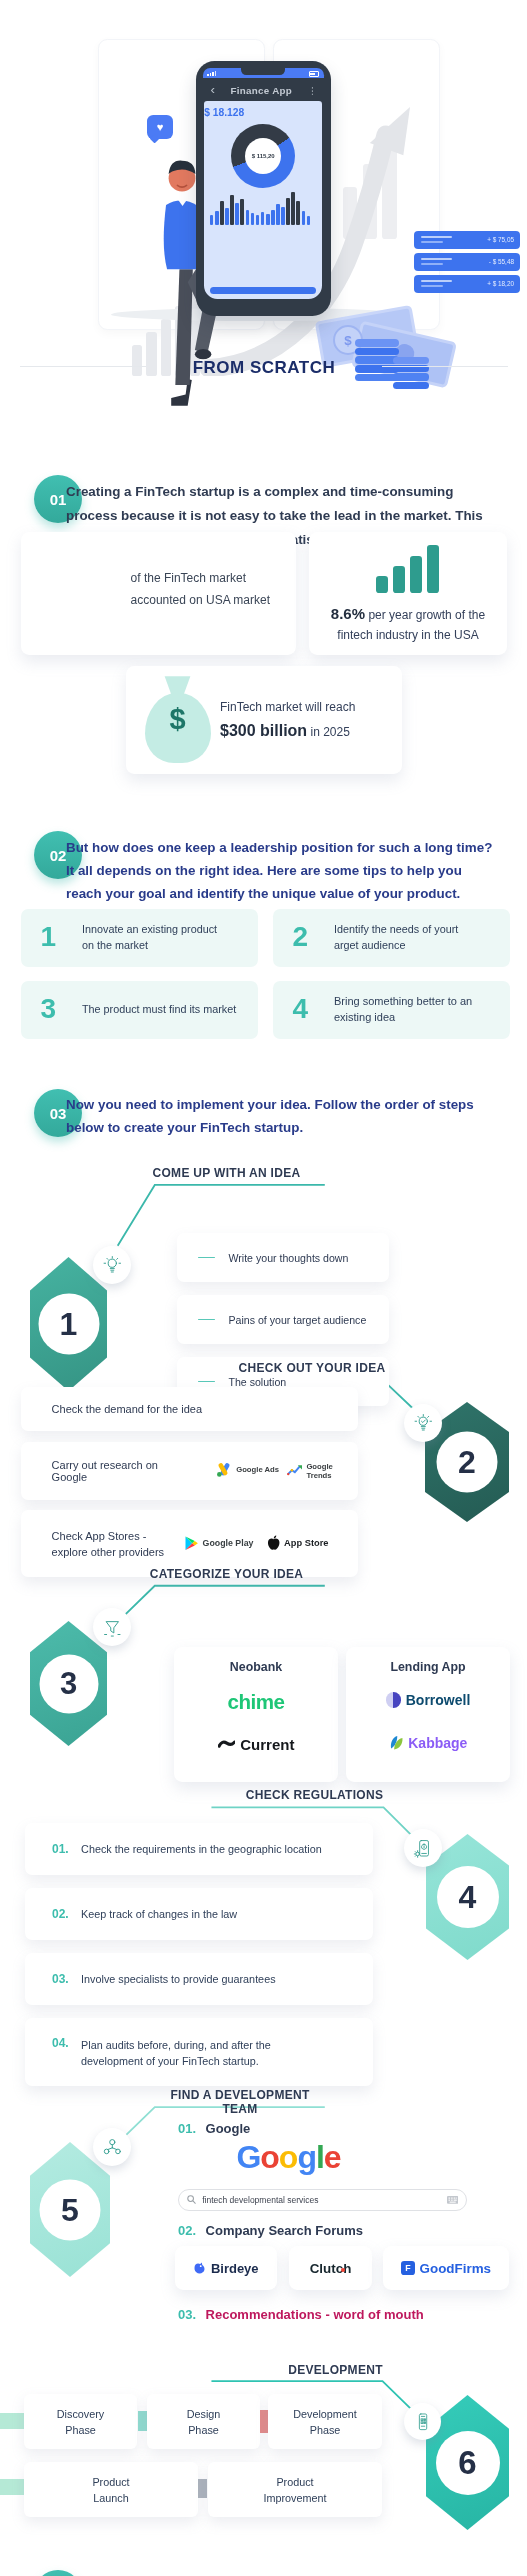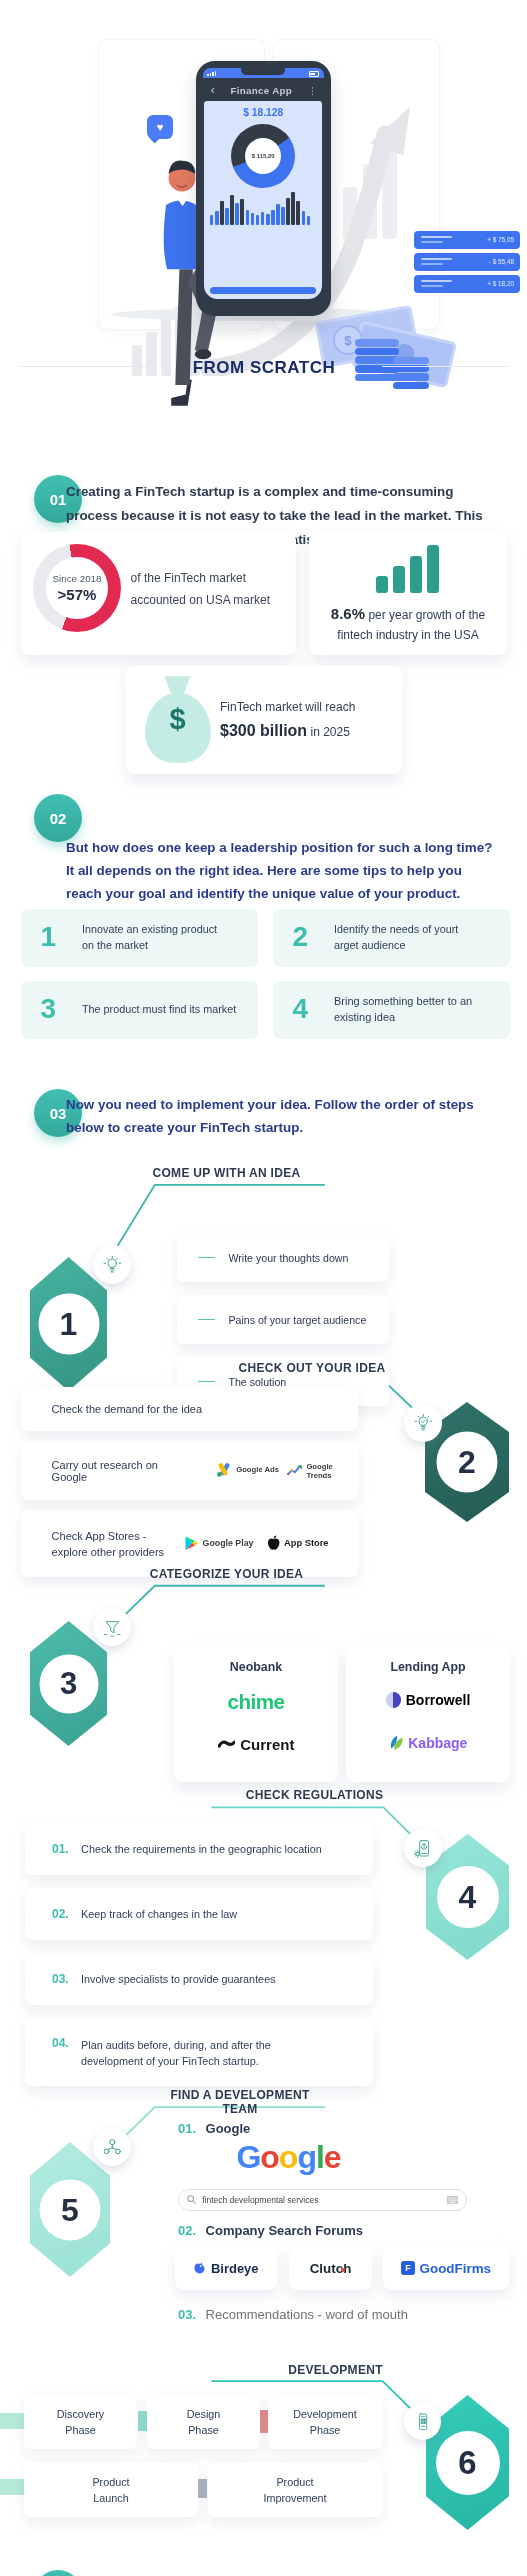--- a/index.html
+++ b/index.html
@@ -121,21 +121,21 @@
           <div style="position:absolute;left:0.5px;top:0.5px;width:4.6px;height:2.1px;background:#fff;"></div>
         </div>
       </div>
       <div class="abs" style="left:45px;top:6.2px;width:44px;height:8.2px;background:#313B47;border-radius:0 0 5.2px 5.2px;"></div>
       <div class="abs" style="left:7.2px;top:17.5px;width:121px;height:23px;display:flex;align-items:center;">
         <span style="color:#B9C1CA;font-size:13.4px;margin-left:7.2px;line-height:10.3px;">‹</span>
         <span style="flex:1;text-align:center;color:#C3CAD3;font-size:9.8px;font-weight:bold;letter-spacing:0.3px;">Finance App</span>
         <span style="color:#B9C1CA;font-size:9.3px;margin-right:7.2px;">⋮</span>
       </div>
       <div class="abs" style="left:8.2px;top:40px;width:118px;height:198px;background:#D8E4FC;border-radius:3.1px 3.1px 13.4px 13.4px;">
-        <div style="position:absolute;left:0;top:6.2px;width:100%;text-align:center;color:#3D73EE;font-size:10.3px;font-weight:bold;">$ 18.128</div>
+        <div style="position:absolute;left:0;top:6.2px;width:100%;color:#3D73EE;font-size:10.3px;font-weight:bold;">$ 18.128</div>
         <div style="position:absolute;left:27px;top:23px;width:64px;height:64px;border-radius:50%;background:conic-gradient(from 55deg,#3D73EE 0deg 195deg,#333B46 195deg 360deg);">
           <div style="position:absolute;left:14px;top:14px;width:36px;height:36px;background:#fff;border-radius:50%;display:flex;align-items:center;justify-content:center;">
             <span style="font-size:6px;font-weight:bold;color:#313B47;">$ 115,20</span>
           </div>
         </div>
         <div style="position:absolute;left:5.7px;top:91px;width:107px;height:33px;display:flex;align-items:flex-end;gap:1.5px;">
             <div class="gbar" style="height: 10.3px;"></div>
             <div class="gbar" style="height: 14.4px;"></div>
             <div class="gbar" style="height: 24px; background: rgb(51, 59, 70);"></div>
             <div class="gbar" style="height: 17.5px;"></div>
@@ -182,26 +182,20 @@
   <div class="abs" style="left:0;top:353px;width:528px;text-align:center;color:#1B2D69;font-size:17px;font-weight:bold;letter-spacing:0.5px;">
     <div style="margin-top:5.2px;">FROM SCRATCH</div>
   </div>
 
   <div class="abs badge" style="left:34px;top:475px;">01</div>
   <div class="abs sect-text slatetext pre" style="left:66px;top:480px;width:443px;">Creating a FinTech startup is a complex and time-consuming
 process because it is not easy to take the lead in the market. This
 is demonstrated by the following statistics.</div>
 
   <div class="abs card" style="left:20.6px;top:532px;width:275px;height:123px;">
-    <div style="position:absolute;left:12.4px;top:12.4px;width:88px;height:88px;border-radius:50%;background:conic-gradient(from -10deg,#E2294F 0deg 210deg,#E8EAEE 210deg 360deg);">
-      <div style="position:absolute;left:13px;top:13px;width:62px;height:62px;background:#fff;border-radius:50%;display:flex;flex-direction:column;align-items:center;justify-content:center;">
-        <span style="font-size:9.8px;color:#4A5568;">Since 2018</span>
-        <span style="font-size:15px;font-weight:bold;color:#232E3F;margin-top:2.1px;">&gt;57%</span>
-      </div>
-    </div>
     <div class="pre" style="position:absolute;left:110px;top:36px;font-size:12px;color:#3A4556;line-height:21.6px;">of the FinTech market
 accounted on USA market</div>
   </div>
 
   <div class="abs card" style="left:309px;top:532px;width:198px;height:123px;">
     <div style="position:absolute;left:67px;top:13.4px;width:63px;height:48px;display:flex;align-items:flex-end;gap:4.6px;">
       <div style="width:12.4px;height:17.5px;background:#2E9C8E;border-radius:3.1px;"></div>
       <div style="width:12.4px;height:27px;background:#2E9C8E;border-radius:3.1px;"></div>
       <div style="width:12.4px;height:37px;background:#2E9C8E;border-radius:3.1px;"></div>
       <div style="width:12.4px;height:48px;background:#2E9C8E;border-radius:3.1px;"></div>
@@ -217,21 +211,21 @@
       <div style="position:absolute;left:19px;top:0;width:28px;height:18.5px;background:#C4ECE4;clip-path:polygon(4% 0,96% 0,72% 100%,28% 100%);"></div>
       <div style="position:absolute;left:0;top:16.5px;width:66px;height:70px;background:#C4ECE4;border-radius:48% 48% 44% 44% / 58% 58% 42% 42%;"></div>
       <div style="position:absolute;left:0;top:27px;width:66px;text-align:center;font-size:29px;font-weight:bold;color:#1E7668;">$</div>
     </div>
     <div style="position:absolute;left:94px;top:30px;font-size:12px;color:#34405A;line-height:23px;">
       <div>FinTech market will reach</div>
       <div><span style="font-size:16px;font-weight:bold;color:#232E3F;">$300 billion</span><span> in 2025</span></div>
     </div>
   </div>
 
-  <div class="abs badge" style="left:34px;top:794px;">02</div>
+  <div class="abs badge" style="left:34px;top:831px;">02</div>
   <div class="abs sect-text navytext pre" style="left:66px;top:836px;width:453px;line-height:23px;">But how does one keep a leadership position for such a long time?
 It all depends on the right idea.  Here are some tips to help you
 reach your goal and identify the unique value of your product.</div>
 
   <div class="abs mintcard" style="left:21px;top:909px;width:237px;height:58px;">
     <span class="abs" style="left:19.6px;top:8.2px;font-size:28px;font-weight:bold;color:#3DBDAD;line-height:39px;">1</span>
     <span class="abs pre" style="left:61px;top:13.4px;font-size:10.8px;color:#30405A;line-height:15.5px;">Innovate an existing product
 on the market</span>
   </div>
   <div class="abs mintcard" style="left:273px;top:909px;width:237px;height:58px;">
@@ -359,21 +353,21 @@
       <svg width="17.5" height="11.3" viewBox="0 0 34 22">
         <path d="M2 14 Q8 2 17 8 Q26 14 32 6" stroke="#15181C" stroke-width="6" fill="none" stroke-linecap="round"></path>
       </svg>
       <span style="font-size:15px;color:#15181C;font-weight:600;">Current</span>
     </div>
   </div>
   <div class="abs card" style="left:346px;top:1647px;width:164px;height:135px;">
     <div style="position:absolute;top:13.4px;width:100%;text-align:center;font-size:12.4px;font-weight:bold;color:#2E3A52;">Lending App</div>
     <div style="position:absolute;top:45px;width:100%;display:flex;align-items:center;justify-content:center;gap:4.6px;">
       <div style="width:15.5px;height:15.5px;border-radius:50%;background:linear-gradient(90deg,#CFCFF2 46%,#4744C0 46%);"></div>
-      <span style="font-size:14px;font-weight:bold;color:#000000;">Borrowell</span>
+      <span style="font-size:14px;font-weight:bold;color:#0c4a6e;">Borrowell</span>
     </div>
     <div style="position:absolute;top:88px;width:100%;display:flex;align-items:center;justify-content:center;gap:4.1px;">
       <svg width="15.5" height="15.5" viewBox="0 0 30 30">
         <path d="M4 26 C2 14 8 4 16 2 C16 12 12 22 4 26 Z" fill="#1E88D2"></path>
         <path d="M10 28 C10 18 16 8 26 6 C27 18 20 27 10 28 Z" fill="#8CC63E"></path>
       </svg>
       <span style="font-size:14px;font-weight:bold;color:#8b5cf6;">Kabbage</span>
     </div>
   </div>
 
@@ -460,21 +454,21 @@
       <span>Clutch</span>
       <span style="position:absolute;right:6.7px;bottom:3.6px;width:4.1px;height:4.1px;border-radius:50%;background:#EF4335;"></span>
     </span>
   </div>
   <div class="abs card" style="left:383px;top:2246px;width:126px;height:44px;display:flex;align-items:center;justify-content:center;gap:4.6px;">
     <div style="width:14px;height:14px;border-radius:3.1px;background:#2560E0;color:#fff;font-weight:bold;font-size:8.8px;display:flex;align-items:center;justify-content:center;">F</div>
     <span style="font-size:13.4px;font-weight:600;color:#2560E0;">GoodFirms</span>
   </div>
   <div class="abs" style="left:178px;top:2307px;">
     <span class="numlabel" style="font-size:13px;">03.</span>
-    <span style="font-size:13px;font-weight:normal;color:#737373;margin-left:7.2px;">Recommendations - word of mouth</span>
+    <span style="font-size:13px;font-weight:bold;color:#be185d;margin-left:7.2px;">Recommendations - word of mouth</span>
   </div>
 
   <div class="abs step-title" style="left:258px;top:2363px;width:155px;">DEVELOPMENT</div>
   <div class="abs hex" style="left:426px;top:2395px;width:83px;height:135px;background:linear-gradient(160deg,#35CCBA,#27B5A4);">
     <div class="hex-circle" style="width:64px;height:64px;font-size:33px;">6</div>
   </div>
   <div class="abs icon-circle" style="left:404px;top:2403px;width:37px;height:37px;">
     <svg width="19.6" height="19.6" viewBox="0 0 40 40" stroke="#2F9C8E" stroke-width="1.7" fill="none" stroke-linecap="round">
       <rect x="13" y="4" width="15" height="32" rx="3"></rect>
       <path d="M17 9 h7"></path>

